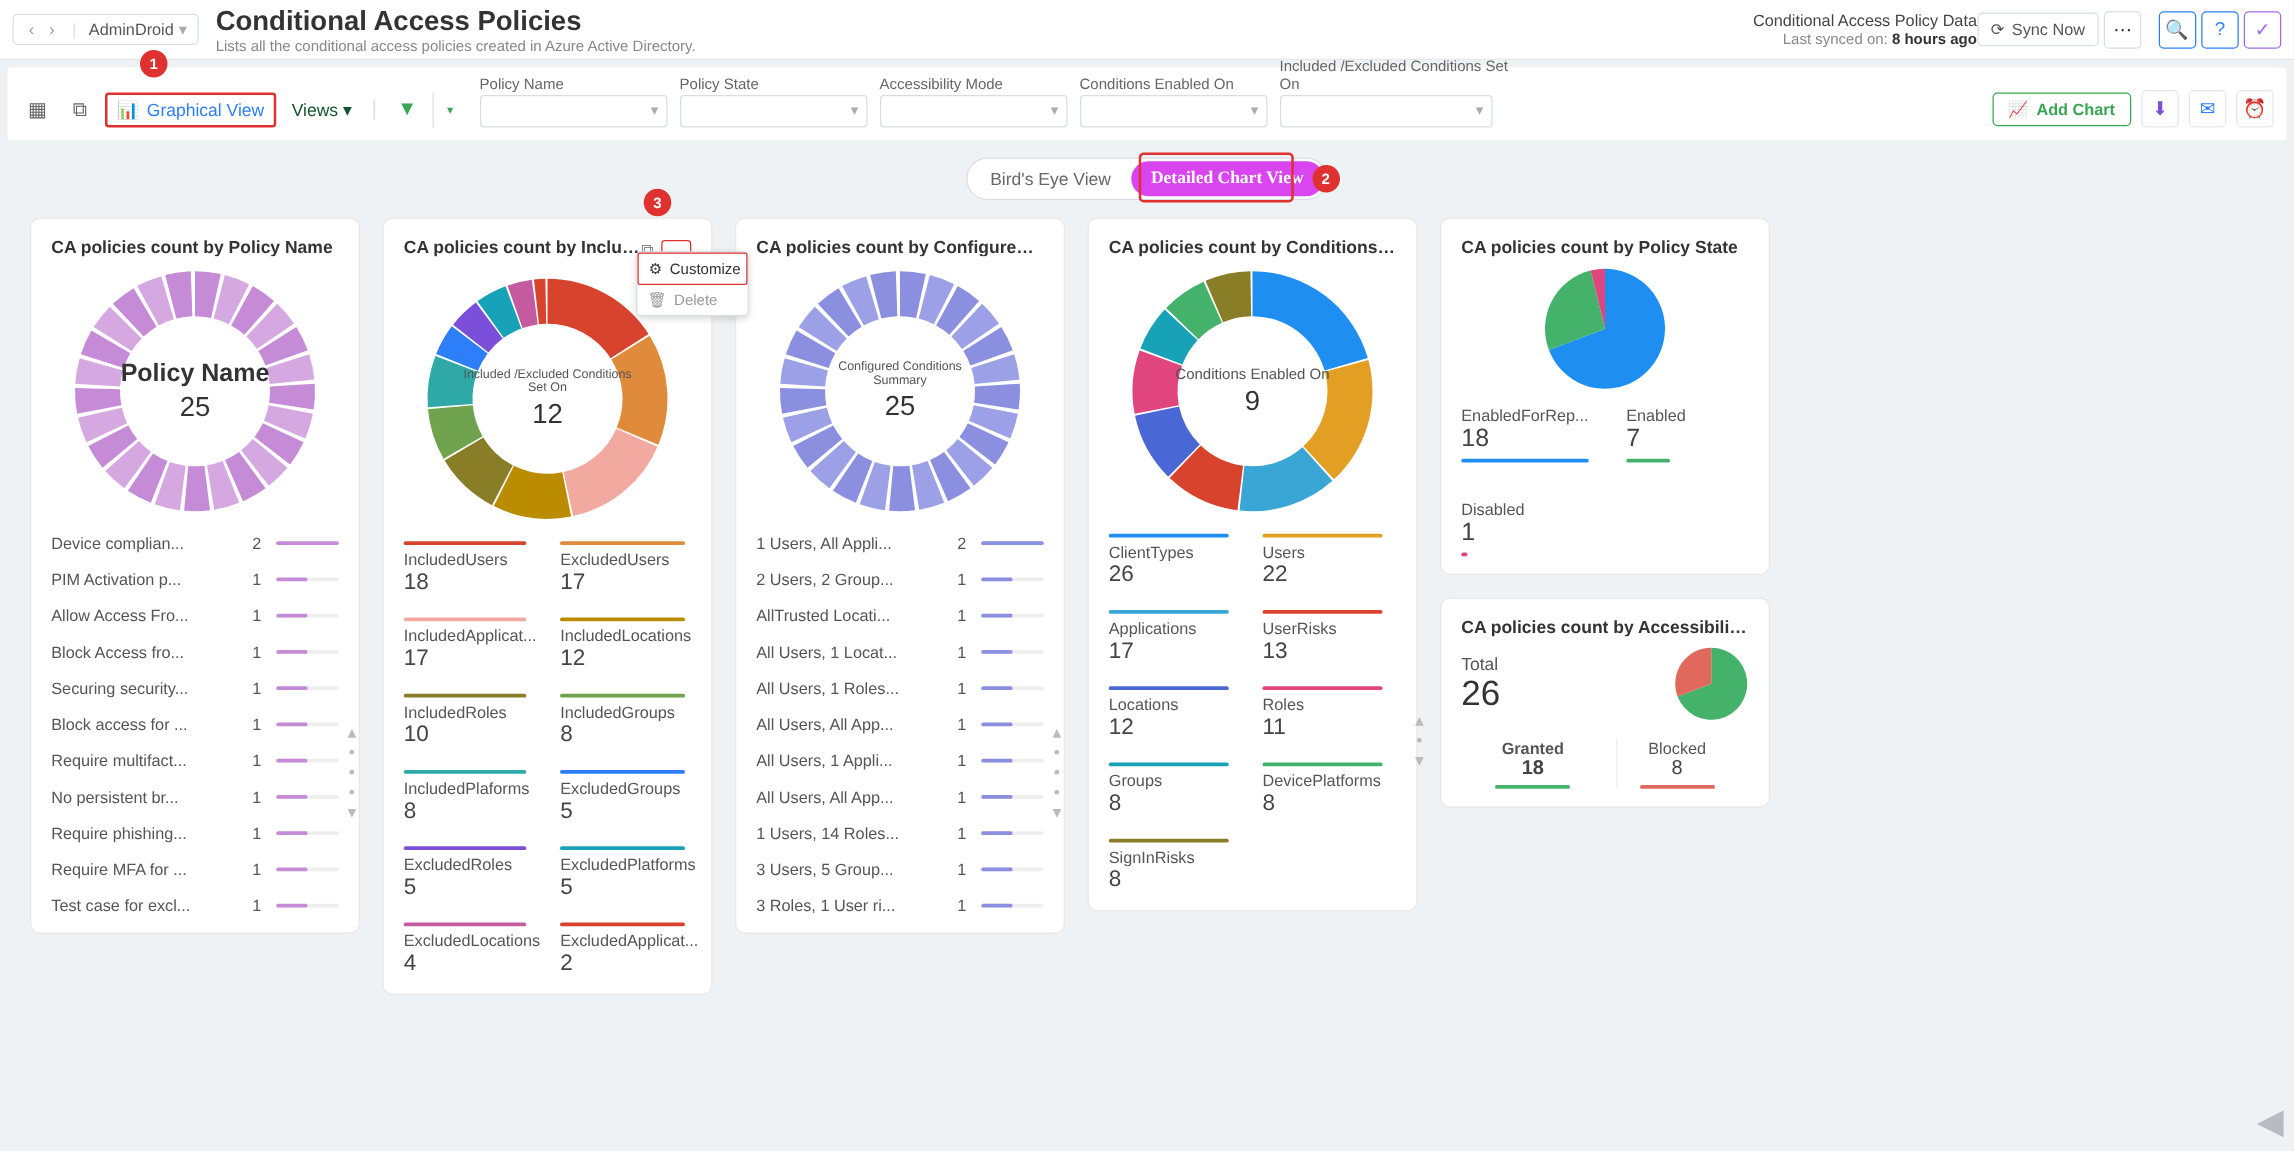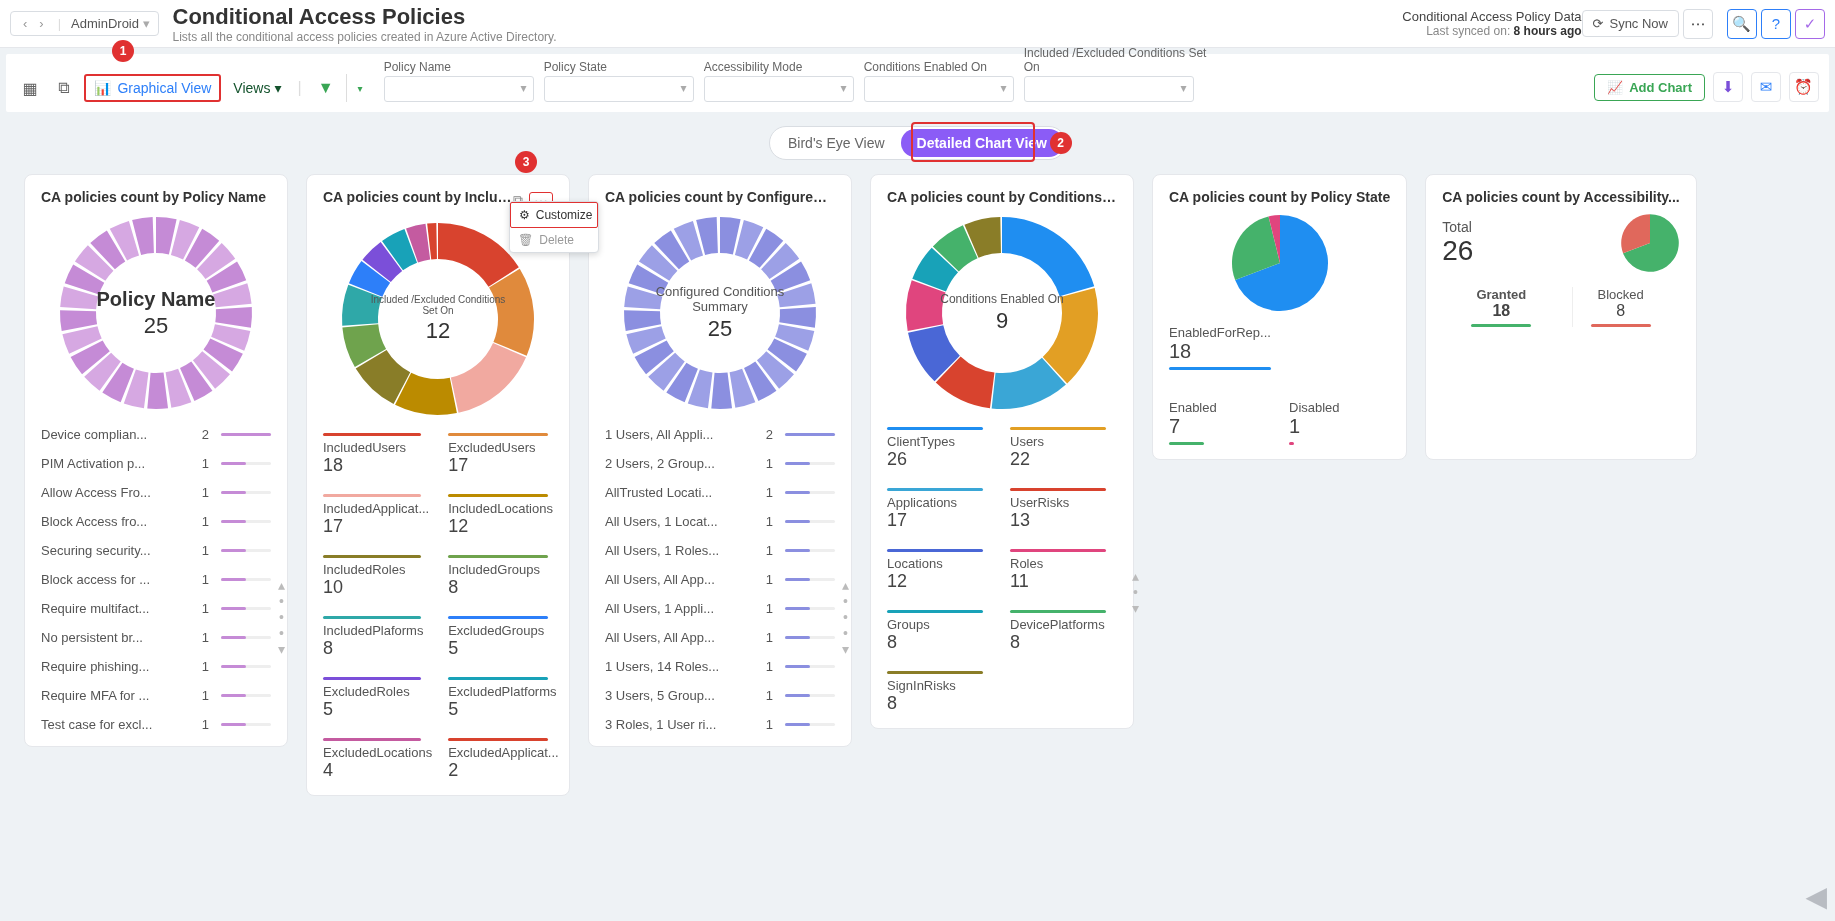--- a/index.html
+++ b/index.html
@@ -37,29 +37,29 @@
   .add-chart { border: 1px solid #3aa655; color: #3aa655; background: #fff; border-radius: 4px; padding: 5px 12px; font-size: 13px; font-weight: 600; display: inline-flex; align-items: center; gap: 6px; cursor: pointer; }
   .mini-icon { width: 30px; height: 30px; border: 1px solid #e5e7eb; border-radius: 4px; display: inline-flex; align-items: center; justify-content: center; cursor: pointer; font-size: 15px; }
   .mini-icon.purple { color: #7b4fd9; }
   .mini-icon.blue { color: #2d7ff9; }
   .mini-icon.pink { color: #d63c8f; }
 
   
   .view-toggle-row { display: flex; justify-content: center; margin-top: 14px; position: relative; }
   .pill { background: #fff; border: 1px solid #d9dde2; border-radius: 20px; display: inline-flex; overflow: hidden; padding: 2px; }
   .pill .opt { padding: 6px 16px; font-size: 14px; color: #666; border-radius: 18px; cursor: pointer; }
-  .pill .opt.active { background: #8b5cf6; color: #fff; font-weight: 600; }
+  .pill .opt.active { background: #d946ef; color: #fff; font-weight: 600; font-family: Liberation Serif, serif; }
   .red-outline { position: absolute; border: 2px solid #e03131; border-radius: 4px; }
   .red-badge { width: 22px; height: 22px; background: #e03131; color: #fff; border-radius: 50%; display: flex; align-items: center; justify-content: center; font-size: 12px; font-weight: 600; position: absolute; }
 
   
   .grid { display: flex; gap: 18px; padding: 14px 24px; align-items: flex-start; }
   .card { background: #fff; border: 1px solid #e5e7eb; border-radius: 8px; padding: 14px 16px; }
   .col-wide { width: 264px; }
-  .col-right { width: 264px; display: flex; flex-direction: row; gap: 18px; }
+  .col-right { width: 264px; display: flex; flex-direction: column; gap: 18px; }
   .card-title { font-size: 14px; font-weight: 600; color: #333; margin-bottom: 8px; white-space: nowrap; overflow: hidden; text-overflow: ellipsis; }
   .card-head { display: flex; align-items: center; }
   .card-head-icons { margin-left: auto; display: flex; gap: 6px; color: #888; font-size: 14px; }
   .card-head-icons span { cursor: pointer; }
 
   
   .donut-wrap { display: flex; justify-content: center; margin: 6px 0 14px 0; }
   .donut { position: relative; width: 200px; height: 200px; }
   .donut svg { width: 200px; height: 200px; }
   .donut-center { position: absolute; top: 50%; left: 50%; transform: translate(-50%, -50%); text-align: center; width: 140px; }
@@ -465,21 +465,21 @@
             <path d="M 6.568301481631053 70.43740599512347 A 48 48 0 0 1 3.1928309933329615 60.63432788573441 L 20.745519370833097 56.646454928584006 A 30 30 0 0 0 22.855188426019406 62.77337874695216 Z" fill="#9ca0e6"></path>
             <path d="M 2.850211965022943 58.994303100114756 A 48 48 0 0 1 2.0187144780629893 48.659761341268656 L 20.01169654878937 49.16235083829291 A 30 30 0 0 0 20.53138247813934 55.62143943757172 Z" fill="#8b8fe0"></path>
             <path d="M 2.0947170354429687 46.98605506259294 A 48 48 0 0 1 3.8594385949607073 36.76940692078401 L 21.16214912185044 41.73087932549 A 30 30 0 0 0 20.059198147151854 48.116284414120585 Z" fill="#9ca0e6"></path>
             <path d="M 4.349287217832639 35.167184270002494 A 48 48 0 0 1 8.59934387805167 25.710379322184092 L 24.124589923782292 34.81898707636506 A 30 30 0 0 0 21.4683045111454 40.72949016875155 Z" fill="#8b8fe0"></path>
             <path d="M 9.472259575903301 24.280313841008116 A 48 48 0 0 1 15.940604646247046 16.177557921747407 L 28.712877903904403 28.860973701092128 A 30 30 0 0 0 24.670162234939564 33.92519615063007 Z" fill="#9ca0e6"></path>
             <path d="M 17.141738915422977 15.009505883772214 A 48 48 0 0 1 25.42194248621262 8.769924947328079 L 34.63871405388289 24.231203092080047 A 30 30 0 0 0 29.463586822139362 28.130941177357634 Z" fill="#8b8fe0"></path>
             <path d="M 26.875823643117705 7.937279357894525 A 48 48 0 0 1 36.447610071542 3.9529292220772163 L 41.529756294713756 21.22058076379826 A 30 30 0 0 0 35.54738977694856 23.71079959868408 Z" fill="#9ca0e6"></path>
             <path d="M 38.06288541608703 3.508008265825694 A 48 48 0 0 1 48.32482415828001 2.029240303083405 L 48.95301509892501 20.018275189427126 A 30 30 0 0 0 42.539303385054396 20.942505166141057 Z" fill="#8b8fe0"></path>
           </svg>
       <div class="donut-center">
-        <div class="lbl" style="font-size:13px">Configured Conditions Summary</div>
+        <div class="lbl" style="font-size:10px">Configured Conditions Summary</div>
         <div class="val">25</div>
       </div>
     </div>
       </div>
     <div class="legend rel" id="legend3">
       <div class="scroll-dots">
           <span>▴</span>
           <span>•</span>
           <span>•</span>
           <span>•</span>

